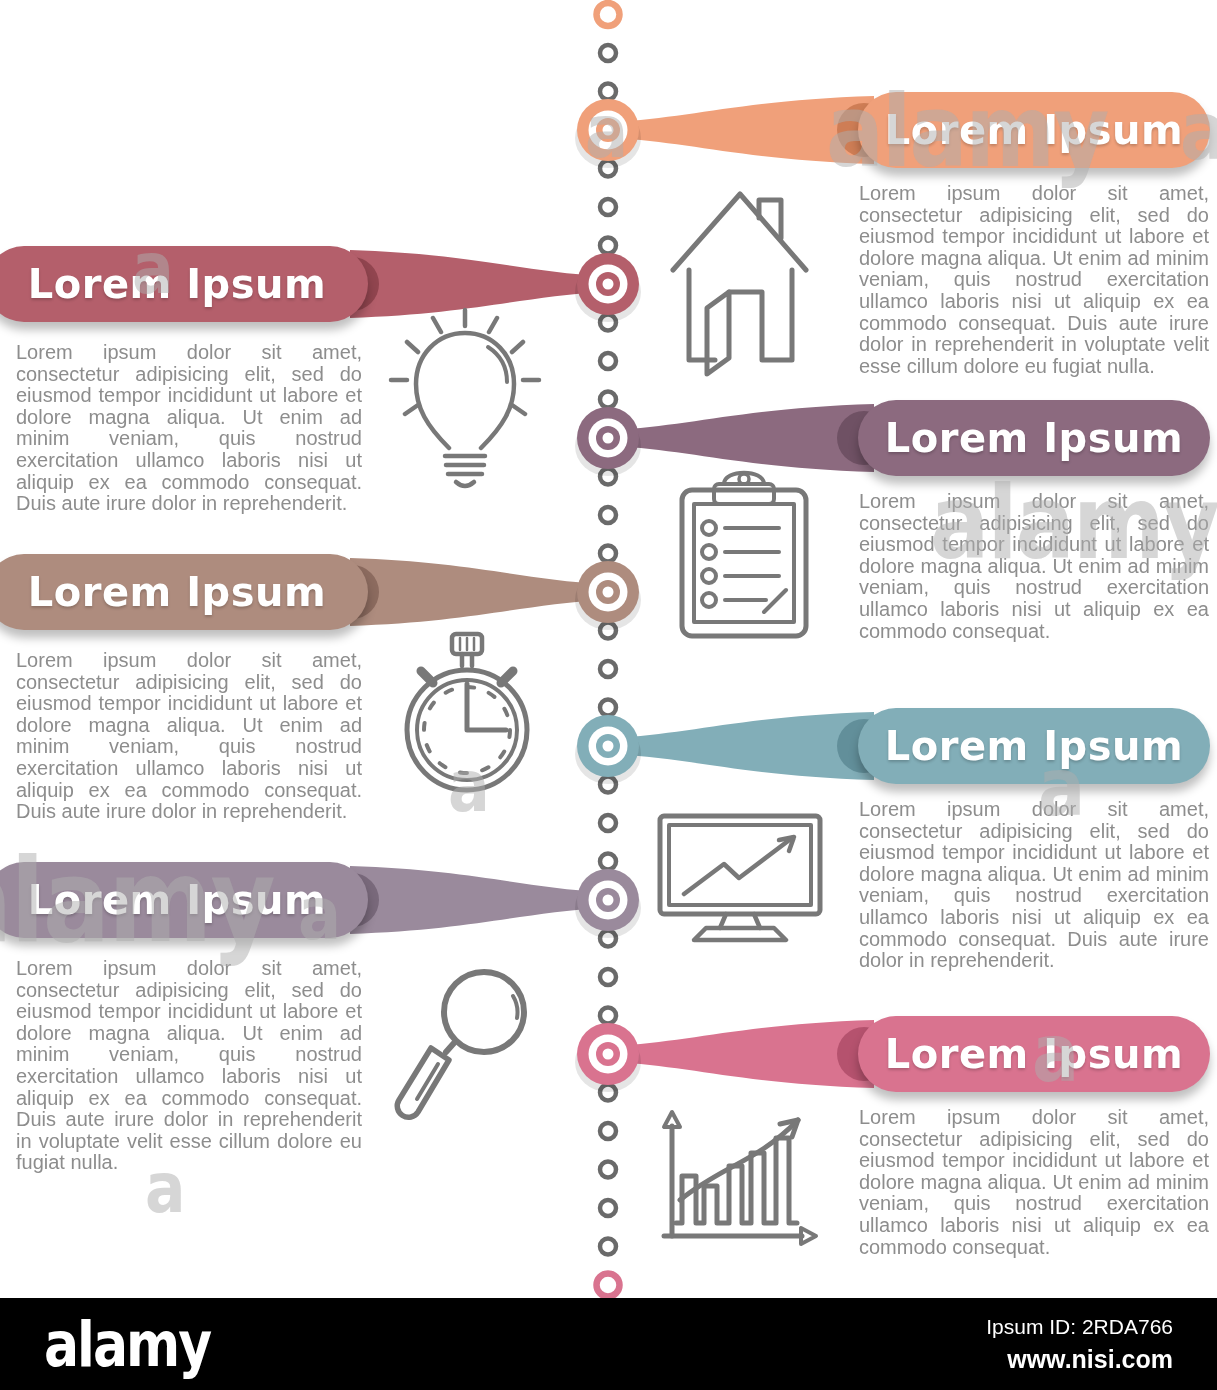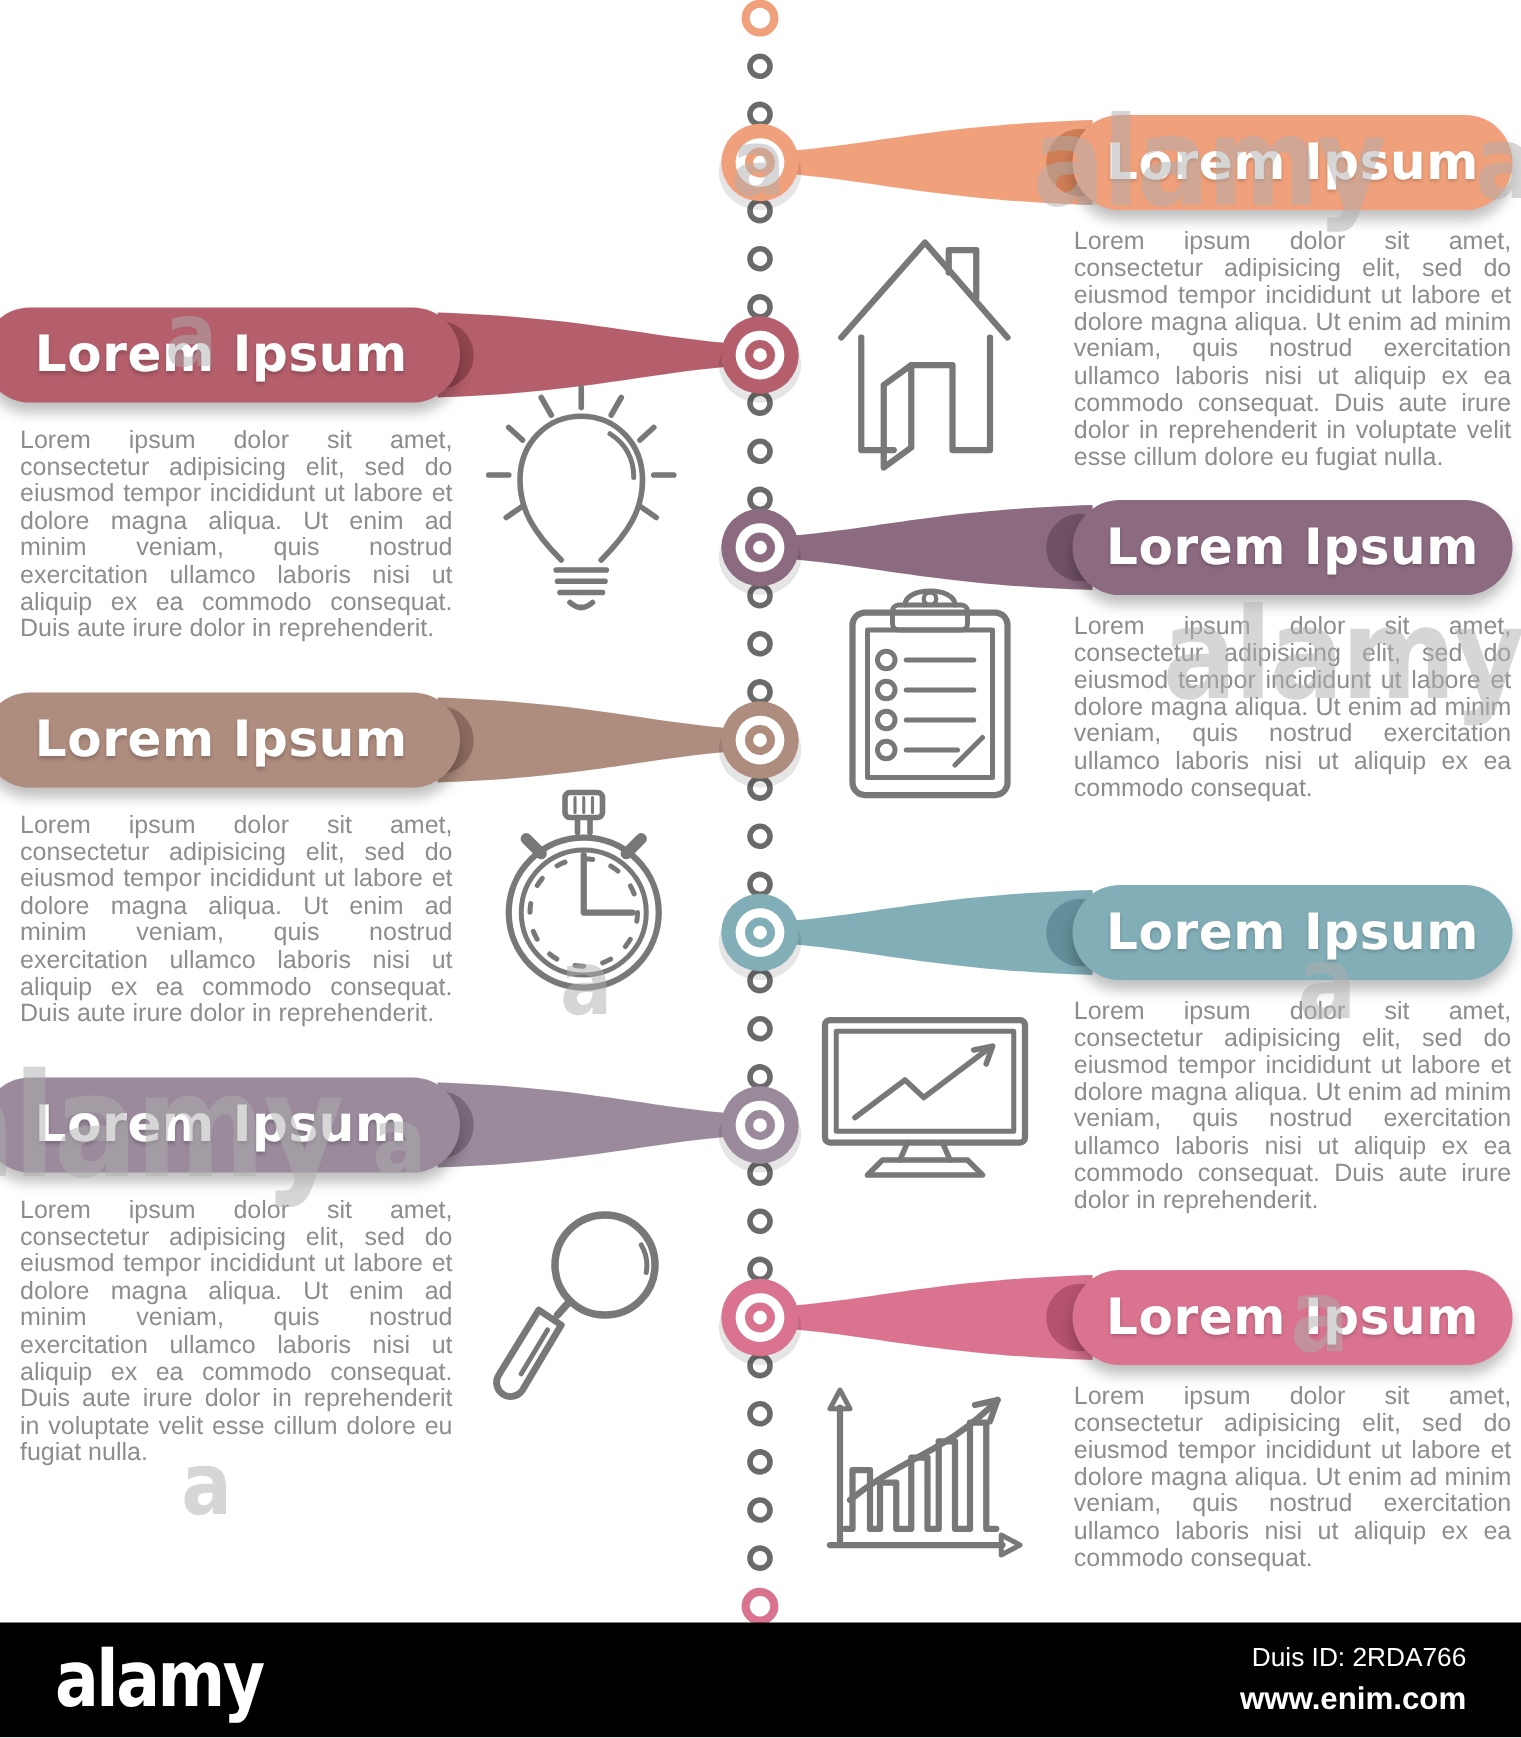--- a/index.html
+++ b/index.html
@@ -232,17 +232,17 @@
       <span class="wm" style="left: 1038px; top: 752px; font-size: 70px;">a</span>
       <span class="wm" style="left: -55px; top: 852px; font-size: 100px;">alamy</span>
       <span class="wm" style="left: 298px; top: 882px; font-size: 64px;">a</span>
       <span class="wm" style="left: 1032px; top: 1018px; font-size: 70px;">a</span>
       <span class="wm" style="left: 145px; top: 1158px; font-size: 60px;">a</span>
     </div>
 
   <div class="footer">
     <div class="brand">alamy</div>
     <div class="footer-right">
-      <div class="image-id">Duis ID: 2RDA766</div>
-      <div class="website">www.enim.com</div>
+      <div class="image-id">Ipsum ID: 2RDA766</div>
+      <div class="website">www.nisi.com</div>
     </div>
   </div>
 </div>
 
 </body></html>

